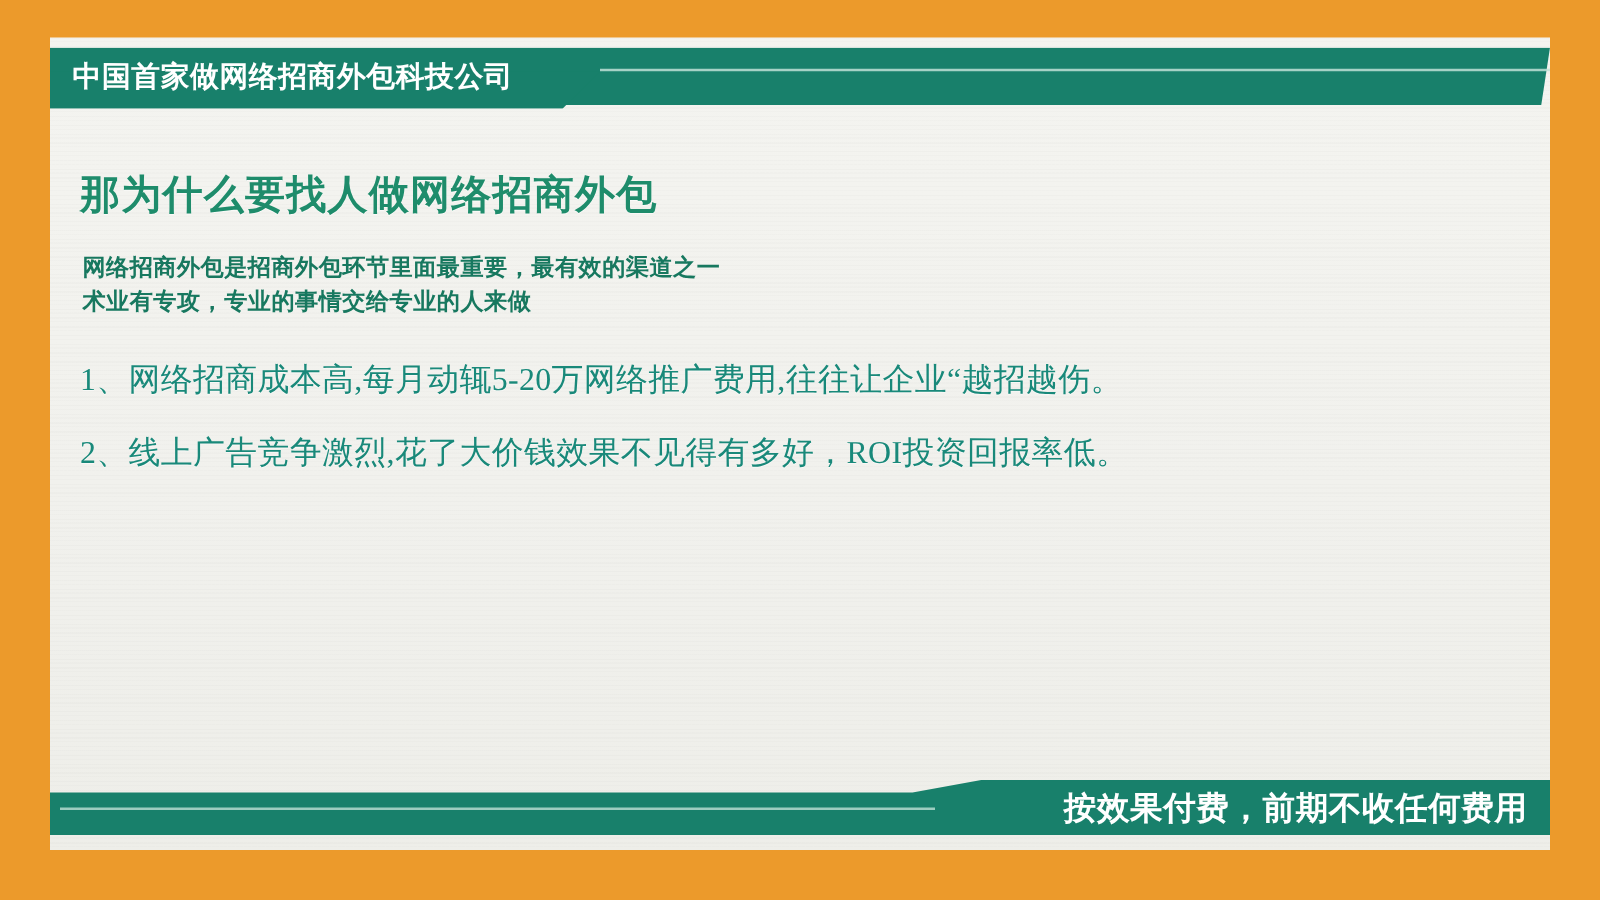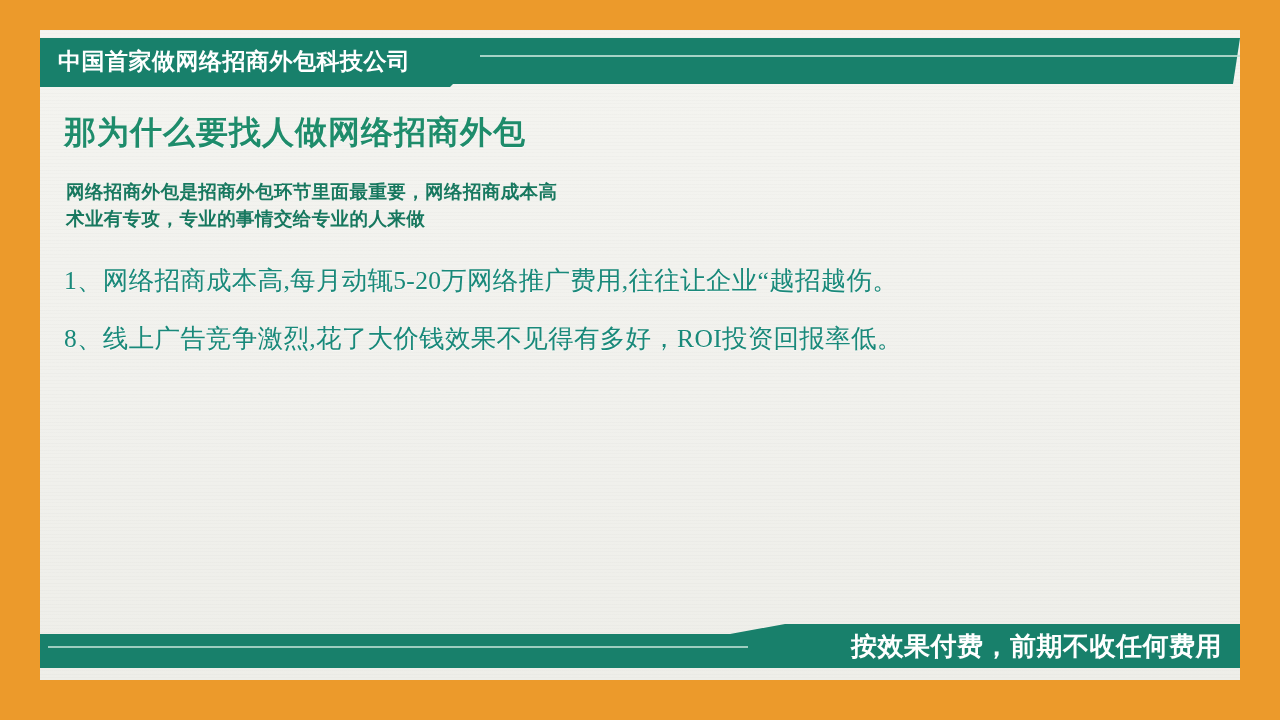--- a/index.html
+++ b/index.html
@@ -101,21 +101,21 @@
     font-weight: 700;
     letter-spacing: 0.5px;
     white-space: nowrap;
     font-family: Liberation Serif, serif;
   }
 
   
   .content {
     position: absolute;
     left: 24px;
-    top: 81px;
+    top: 104px;
     width: 1152px;
   }
 
   .headline {
     color: #1E8C6B;
     font-size: 32px;
     font-weight: 700;
     letter-spacing: 1px;
     margin: 0 0 24px 0;
     font-family: "DejaVu Sans", "Liberation Sans", sans-serif;
@@ -203,27 +203,27 @@
       <div class="bar-notch"></div>
       <div class="bar-step"></div>
     </div>
     <div class="header-title">中国首家做网络招商外包科技公司</div>
 
     <div class="content">
 
       <h1 class="headline">那为什么要找人做网络招商外包</h1>
 
       <div class="subhead">
-        <span class="sub-line">网络招商外包是招商外包环节里面最重要，网络招商成本高</span>
+        <span class="sub-line">网络招商外包是招商外包环节里面最重要，最有效的渠道之一</span>
         <span class="sub-line">术业有专攻，专业的事情交给专业的人来做</span>
       </div>
 
       <ul class="points">
         <li>1、网络招商成本高,每月动辄5-20万网络推广费用,往往让企业“越招越伤。</li>
-        <li>8、线上广告竞争激烈,花了大价钱效果不见得有多好，ROI投资回报率低。</li>
+        <li>2、线上广告竞争激烈,花了大价钱效果不见得有多好，ROI投资回报率低。</li>
       </ul>
 
     </div>
 
     <div class="footer-band">
       <div class="f-bar"></div>
       <div class="f-hairline"></div>
       <div class="footer-text">按效果付费，前期不收任何费用</div>
     </div>
 

